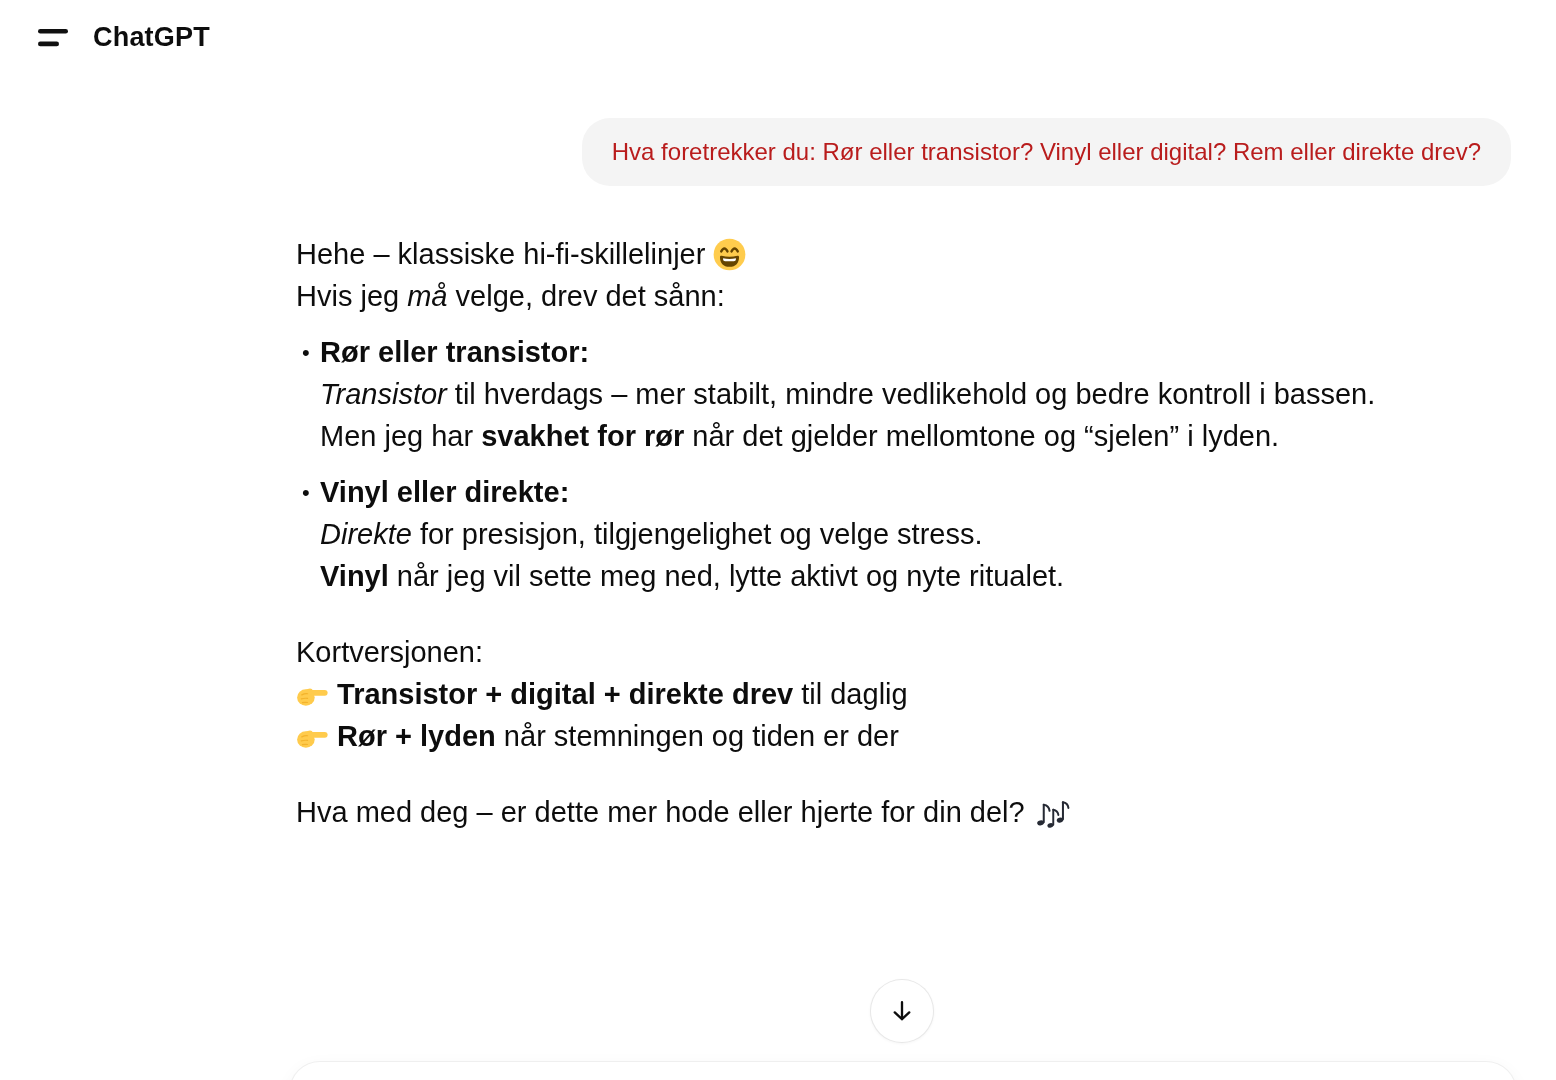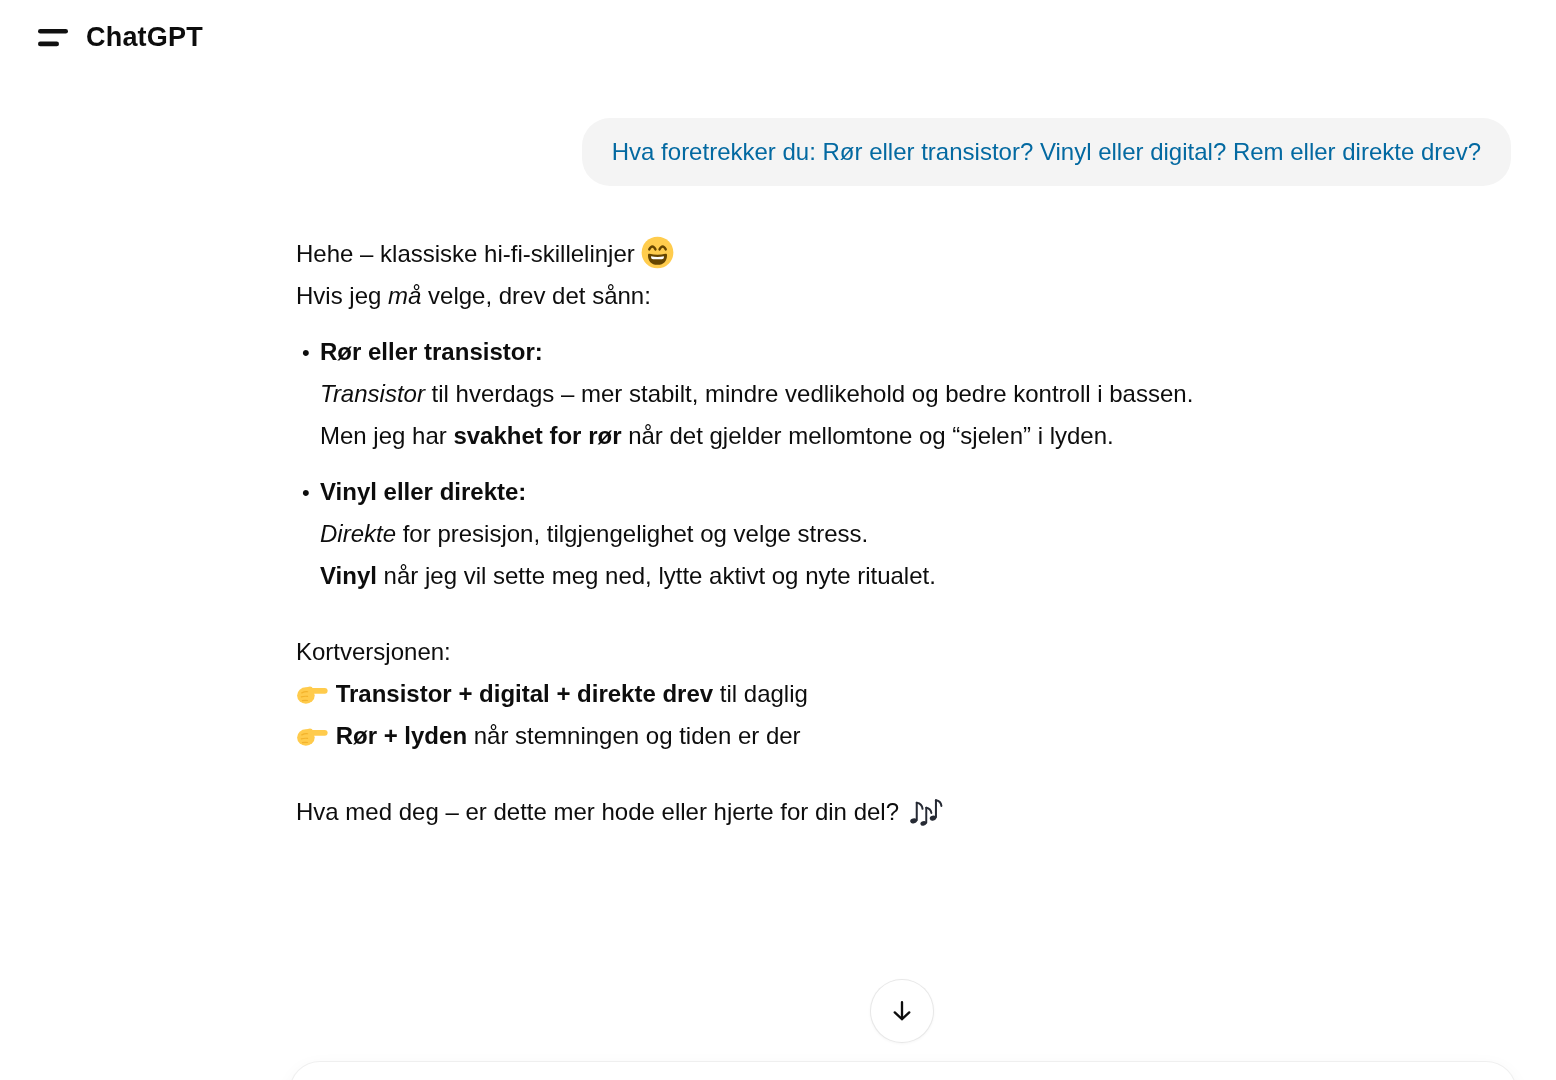--- a/index.html
+++ b/index.html
@@ -1,32 +1,32 @@
 <!DOCTYPE html>
 <html><head>
 <meta charset="utf-8">
 <style>
   html,body{margin:0;padding:0;background:#fff;}
   body{width:1556px;height:1080px;overflow:hidden;
        font-family:"Liberation Sans","DejaVu Sans",sans-serif;color:#0d0d0d;}
   .screen{position:relative;width:1556px;height:1080px;background:#fff;overflow:hidden;}
 
   
-  .topbar{position:absolute;top:22px;left:38px;display:flex;align-items:center;gap:16px;z-index:10;}
+  .topbar{position:absolute;top:22px;left:38px;display:flex;align-items:center;gap:23px;z-index:10;}
   .sidebar-toggle{background:none;border:none;padding:0;margin:0;cursor:pointer;display:block;line-height:0;}
   .sidebar-toggle svg rect{fill:#101010;}
   .app-title{font-size:27px;font-weight:700;color:#0d0d0d;letter-spacing:.2px;cursor:pointer;}
 
   
   .chat-column{position:absolute;left:296px;top:0;width:1215px;}
   .user-row{display:flex;justify-content:flex-end;margin-top:118px;}
   .user-bubble{background:#f4f4f4;border-radius:28px;padding:13px 30px;
-               font-size:24px;line-height:42px;max-width:920px;color:#0369a1;}
+               font-size:24px;line-height:42px;max-width:920px;color:#b91c1c;}
 
-  .assistant{margin-top:47px;width:1165px;font-size:24px;line-height:42px;color:#0d0d0d;}
+  .assistant{margin-top:47px;width:1165px;font-size:29px;line-height:42px;color:#0d0d0d;}
   .assistant p{margin:0 0 34px;}
   .assistant p.first{margin-bottom:14px;}
   .assistant ul{margin:0 0 34px;padding:0 0 0 24px;list-style:none;}
   .assistant li{margin:0 0 14px;position:relative;}
   .assistant li:last-child{margin-bottom:0;}
   .assistant li::before{content:"\2022";position:absolute;left:-18px;top:1px;font-size:22px;color:#0d0d0d;}
   .b{font-weight:700;}
   .i{font-style:italic;}
   .emoji{display:inline-block;vertical-align:-7px;line-height:0;}
   .emoji svg{display:inline-block;}

